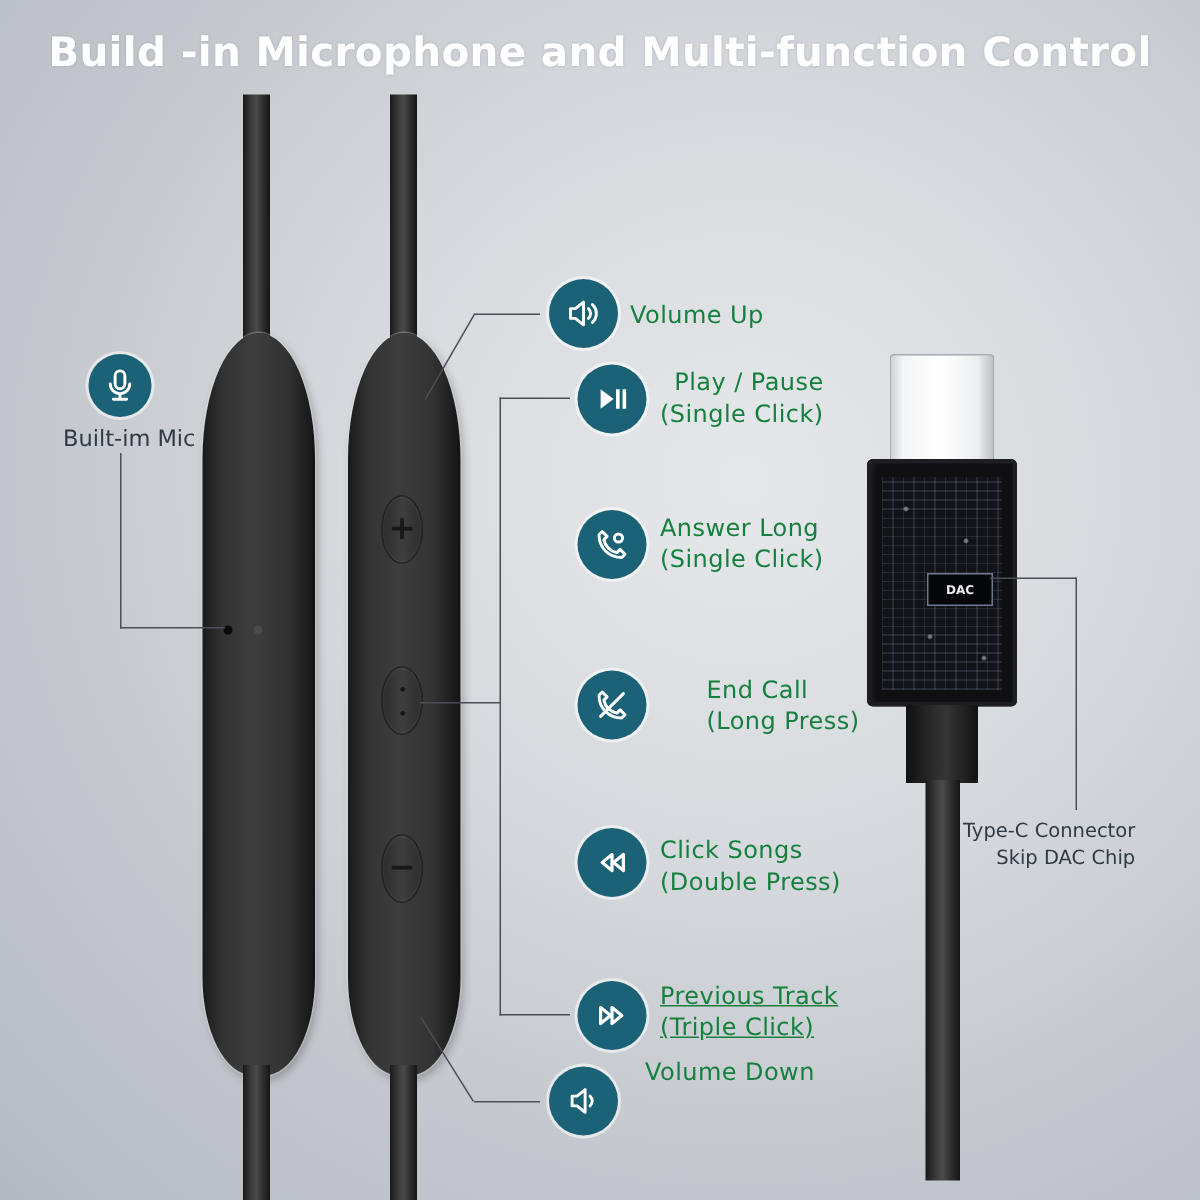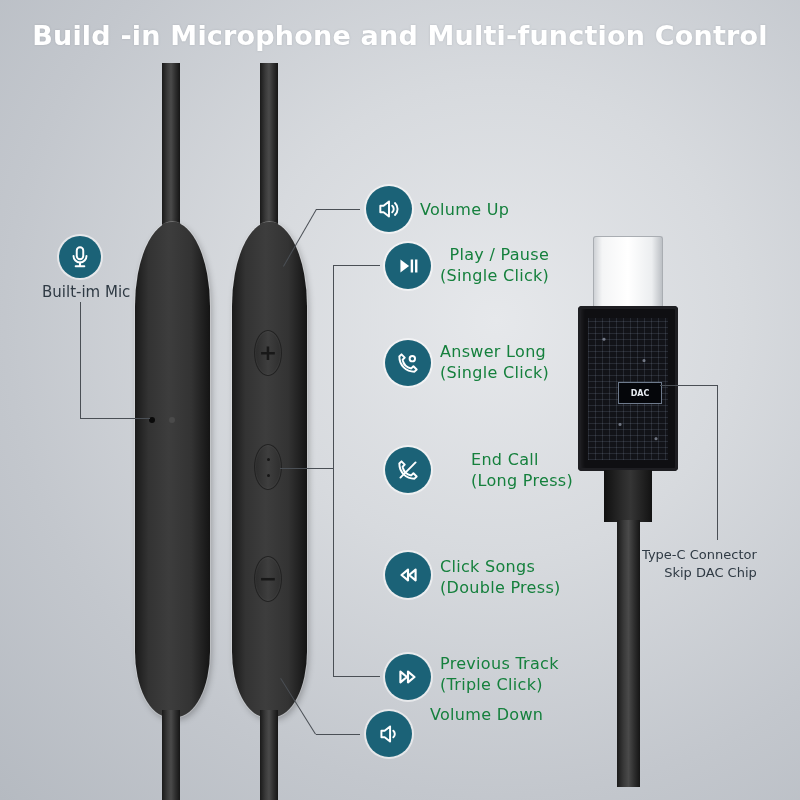--- a/index.html
+++ b/index.html
@@ -186,21 +186,21 @@
   <div>Click Songs</div>
   <div>(Double Press)</div>
 </div>
 
 <div class="icon-circle" style="left:385px; top:654px;">
   <svg viewBox="0 0 24 24" fill="none" stroke="#fff" stroke-width="2" stroke-linejoin="round">
     <path d="M5 7l6 5-6 5z"></path>
     <path d="M12 7l6 5-6 5z"></path>
   </svg>
 </div>
-<div class="label" style="left:440px; top:653px;">
+<div class="label" style="left:440px; top:653px;text-decoration:underline;">
   <div>Previous Track</div>
   <div>(Triple Click)</div>
 </div>
 
 <div class="icon-circle" style="left:366px; top:711px;">
   <svg viewBox="0 0 24 24" fill="none" stroke="#fff" stroke-width="1.8" stroke-linejoin="round" stroke-linecap="round">
     <path d="M5 9h3l5-4v14l-5-4H5z"></path>
     <path d="M16 9a4 4 0 0 1 0 6"></path>
   </svg>
 </div>

